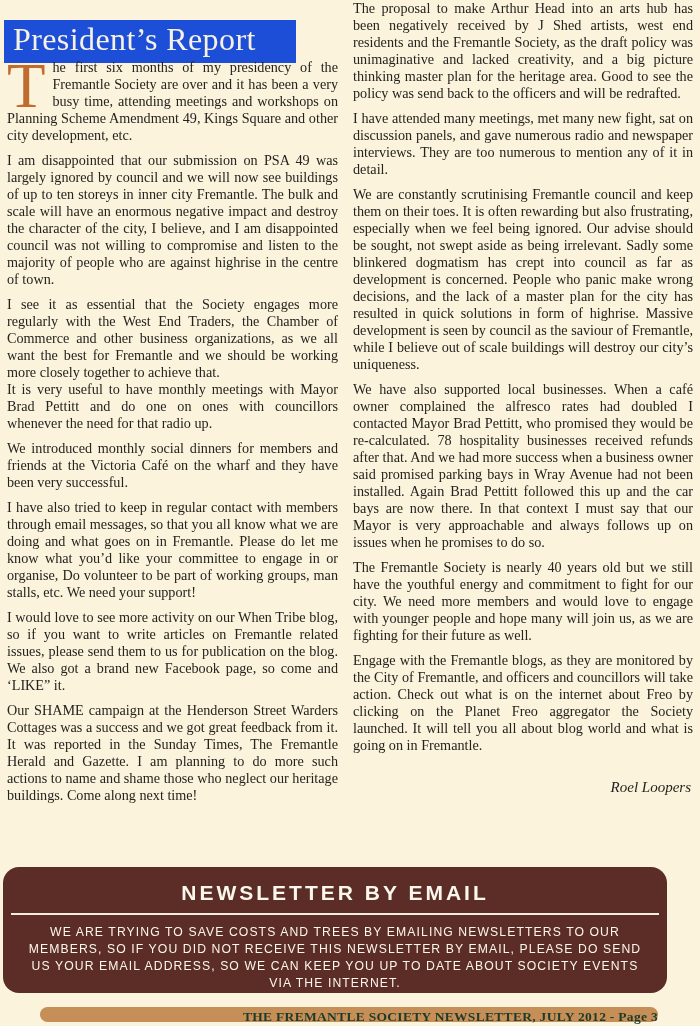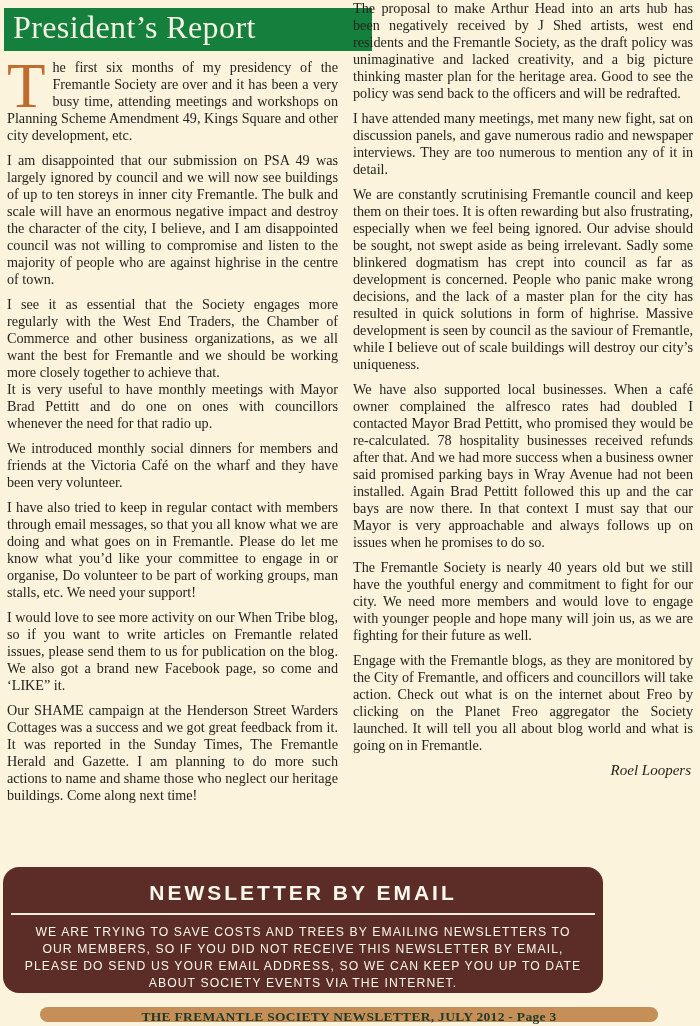--- a/index.html
+++ b/index.html
@@ -3,22 +3,22 @@
 <meta charset="utf-8">
 <style>
   html,body { margin:0; padding:0; background:#e8e4d8; }
   .page {
     position:relative; width:700px; height:1026px; margin:0 auto;
     background:#FBF3DB; overflow:hidden;
     font-family:"Liberation Serif", serif;
   }
   
   .masthead {
-    position:absolute; top:8px; left:4px; width:368px; height:43px;
-    background:#15803d;
+    position:absolute; top:20px; left:4px; width:292px; height:43px;
+    background:#1d4ed8;
   }
   .masthead .title {
     margin:0; padding:1px 0 0 9px;
     font-size:32px; font-weight:normal; letter-spacing:0.4px;
     color:#F6F2E3;
   }
   
   .columns { position:absolute; top:0; left:7px; width:686px; display:flex; }
   .col-left  { width:331px; margin-right:15px; padding-top:59px; }
   .col-right { width:340px; }
@@ -26,46 +26,46 @@
     margin:0 0 8px 0;
     font-size:14.2px; line-height:17px; text-align:justify;
     color:#242320;
   }
   p.no-gap { margin-bottom:0; }
   .dropcap {
     float:left; font-size:63px; line-height:48px;
     color:#C16C2F; padding:3px 7px 0 0;
   }
   .signature {
-    margin-top:8px; padding-right:2px;
+    margin-top:25px; padding-right:2px;
     text-align:right; font-style:italic; font-size:15px; color:#242320;
   }
   
   .email-box {
-    position:absolute; top:867px; left:3px; width:600px; height:126px;
+    position:absolute; top:867px; left:3px; width:664px; height:126px;
     background:#5C2D27; border-radius:16px; box-sizing:border-box;
   }
   .email-title {
     margin:14px 0 0 0; text-align:center;
     font-family:"Liberation Sans", sans-serif; font-weight:bold;
     font-size:21px; letter-spacing:3px; color:#FBF7EC;
   }
   .email-divider {
     margin:8px 8px 0 8px; border:none; border-top:2px solid #F5EDDD;
   }
   .email-body {
     margin:9px 20px 0 20px; text-align:center;
     font-family:"Liberation Sans", sans-serif; font-weight:normal;
     font-size:12.2px; line-height:17px; letter-spacing:1.1px;
     color:#FBF7EC;
   }
   
   .footer-bar {
     position:absolute; top:1007px; left:40px; width:618px; height:15px;
-    background:#C68F58; border-radius:9px; text-align:center;
+    background:#C68F58; border-radius:9px; text-align:right;
   }
   .footer-text {
     font-size:13.5px; font-weight:bold; letter-spacing:0.3px;
     color:#1D3B2A; line-height:19px;
   }
 </style>
 </head>
 <body>
 
 <div class="page">
@@ -74,21 +74,21 @@
     <h1 class="title">President’s Report</h1>
   </div>
 
   <div class="columns">
 
     <div class="col-left">
       <p class="body"><span class="dropcap">T</span><span>he first six months of my presidency of the Fremantle Society are over and it has been a very busy time, attending meetings and workshops on Planning Scheme Amendment 49, Kings Square and other city development, etc.</span></p>
       <p class="body">I am disappointed that our submission on PSA 49 was largely ignored by council and we will now see buildings of up to ten storeys in inner city Fremantle. The bulk and scale will have an enormous negative impact and destroy the character of the city, I believe, and I am disappointed council was not willing to compromise and listen to the majority of people who are against highrise in the centre of town.</p>
       <p class="body no-gap">I see it as essential that the Society engages more regularly with the West End Traders, the Chamber of Commerce and other business organizations, as we all want the best for Fremantle and we should be working more closely together to achieve that.</p>
       <p class="body">It is very useful to have monthly meetings with Mayor Brad Pettitt and do one on ones with councillors whenever the need for that radio up.</p>
-      <p class="body">We introduced monthly social dinners for members and friends at the Victoria Café on the wharf and they have been very volunteer.</p>
+      <p class="body">We introduced monthly social dinners for members and friends at the Victoria Café on the wharf and they have been very successful.</p>
       <p class="body">I have also tried to keep in regular contact with members through email messages, so that you all know what we are doing and what goes on in Fremantle. Please do let me know what you’d like your committee to engage in or organise, Do volunteer to be part of working groups, man stalls, etc. We need your support!</p>
       <p class="body">I would love to see more activity on our When Tribe blog, so if you want to write articles on Fremantle related issues, please send them to us for publication on the blog. We also got a brand new Facebook page, so come and ‘LIKE” it.</p>
       <p class="body">Our SHAME campaign at the Henderson Street Warders Cottages was a success and we got great feedback from it. It was reported in the Sunday Times, The Fremantle Herald and Gazette. I am planning to do more such actions to name and shame those who neglect our heritage buildings. Come along next time!</p>
     </div>
 
     <div class="col-right">
       <p class="body">The proposal to make Arthur Head into an arts hub has been negatively received by J Shed artists, west end residents and the Fremantle Society, as the draft policy was unimaginative and lacked creativity, and a big picture thinking master plan for the heritage area. Good to see the policy was send back to the officers and will be redrafted.</p>
       <p class="body">I have attended many meetings, met many new fight, sat on discussion panels, and gave numerous radio and newspaper interviews. They are too numerous to mention any of it in detail.</p>
       <p class="body">We are constantly scrutinising Fremantle council and keep them on their toes. It is often rewarding but also frustrating, especially when we feel being ignored. Our advise should be sought, not swept aside as being irrelevant. Sadly some blinkered dogmatism has crept into council as far as development is concerned. People who panic make wrong decisions, and the lack of a master plan for the city has resulted in quick solutions in form of highrise. Massive development is seen by council as the saviour of Fremantle, while I believe out of scale buildings will destroy our city’s uniqueness.</p>
       <p class="body">We have also supported local businesses. When a café owner complained the alfresco rates had doubled I contacted Mayor Brad Pettitt, who promised they would be re-calculated. 78 hospitality businesses received refunds after that. And we had more success when a business owner said promised parking bays in Wray Avenue had not been installed. Again Brad Pettitt followed this up and the car bays are now there. In that context I must say that our Mayor is very approachable and always follows up on issues when he promises to do so.</p>

